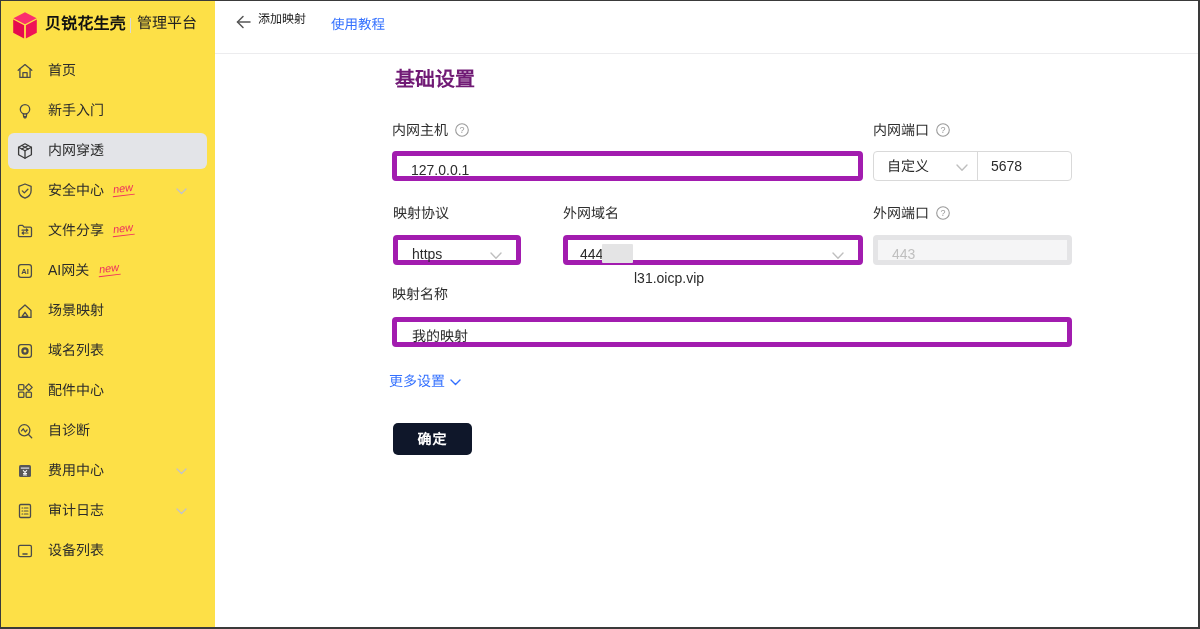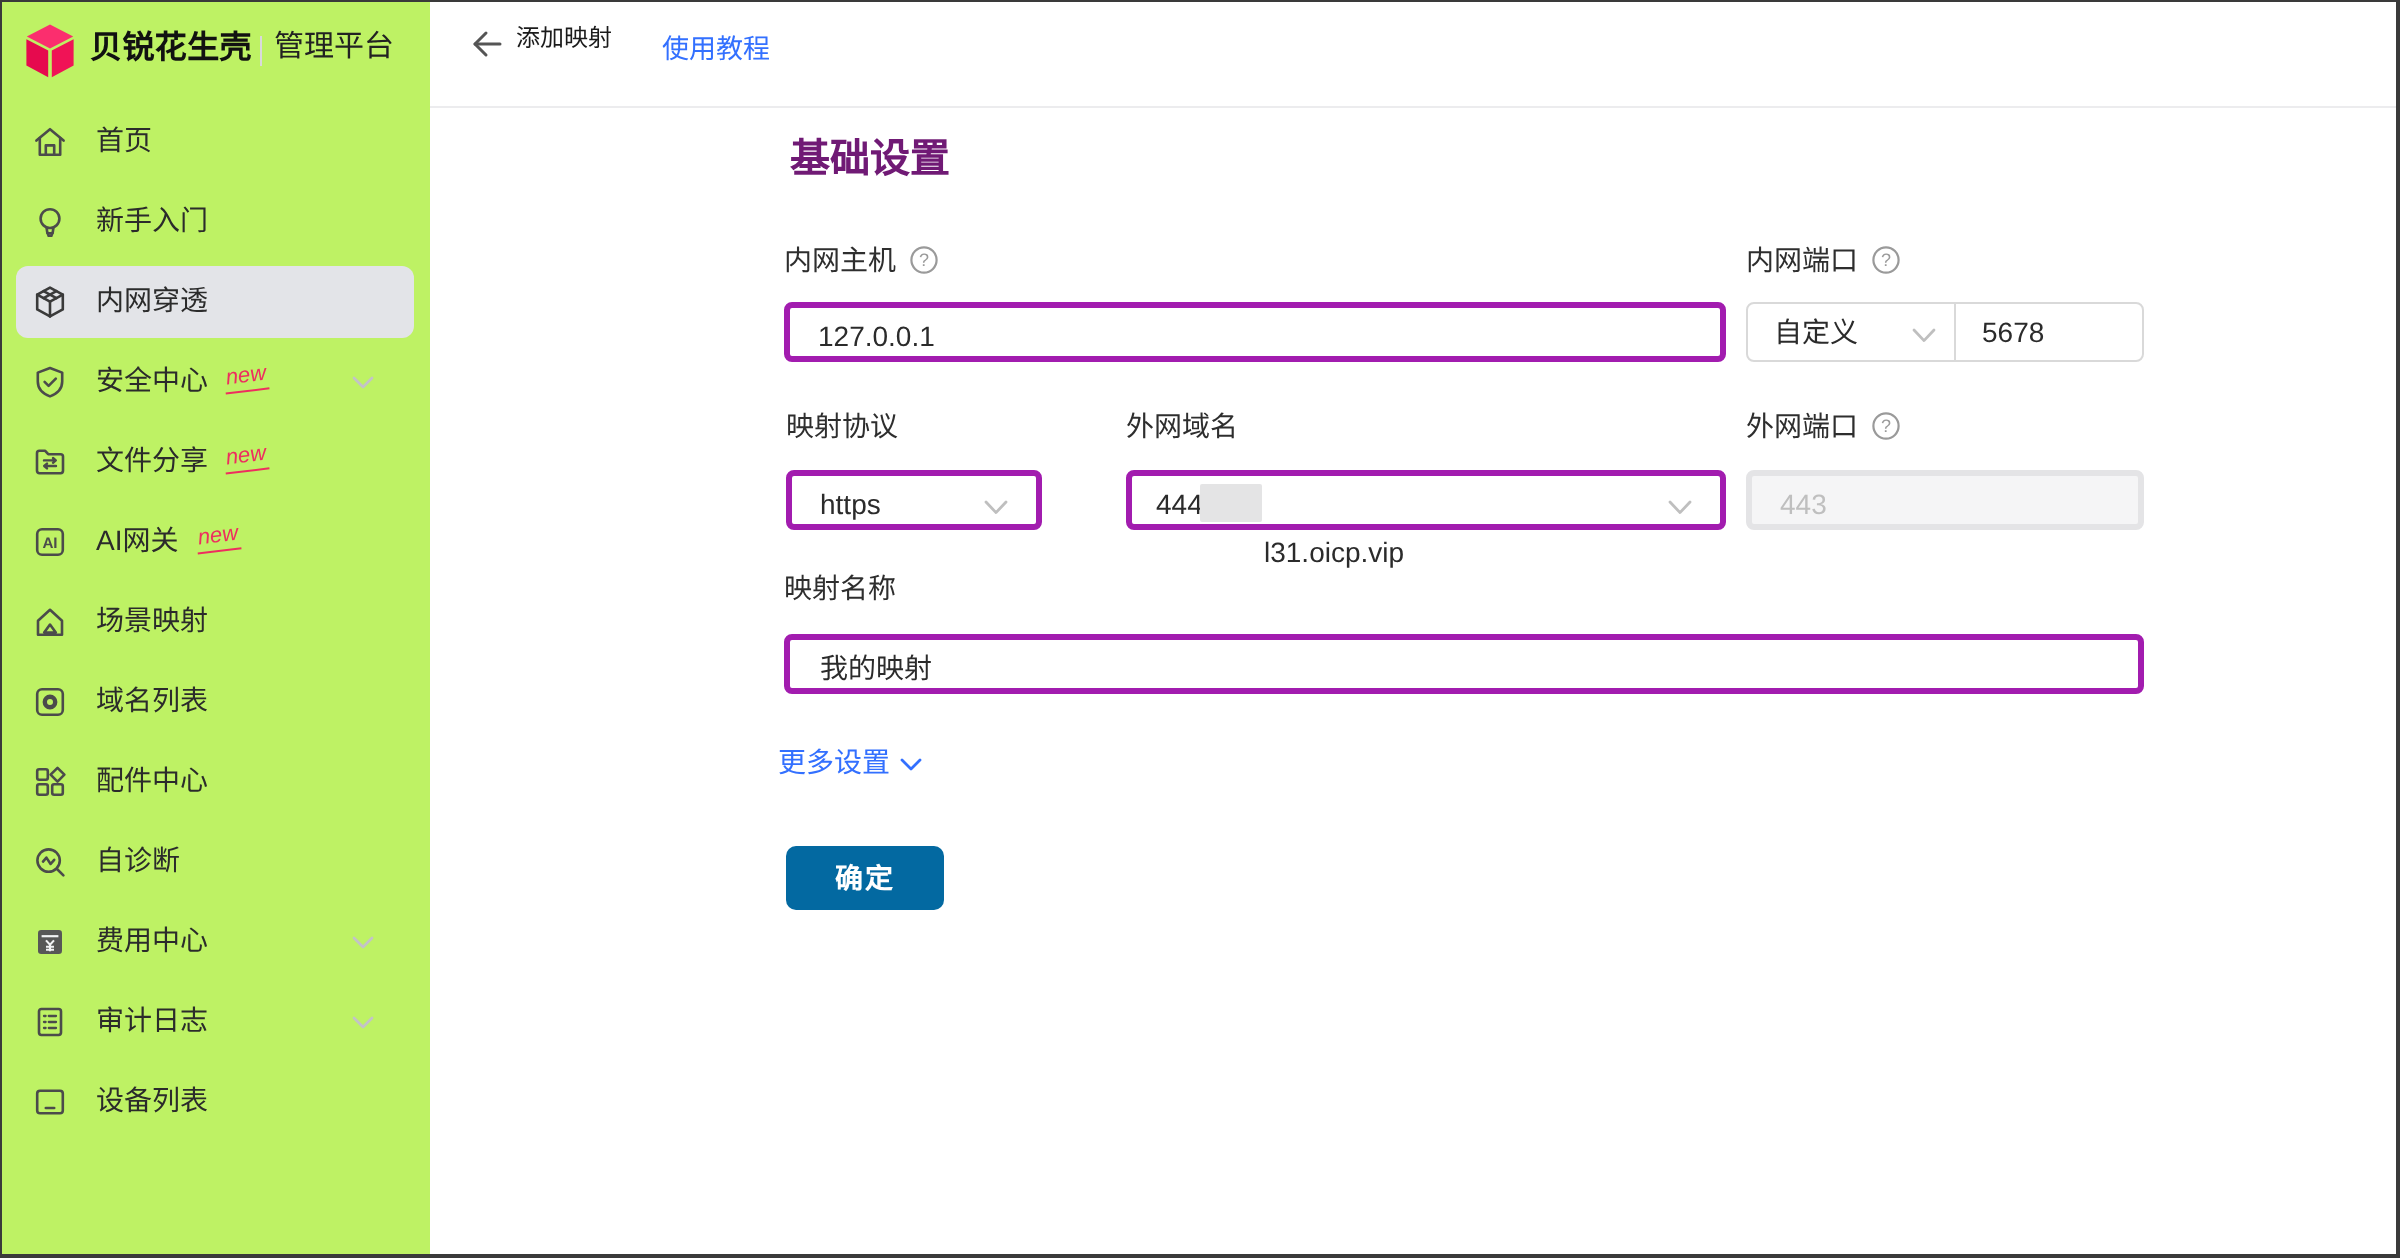--- a/index.html
+++ b/index.html
@@ -1,21 +1,21 @@
 <!DOCTYPE html>
 <html lang="zh-CN"><head>
 <meta charset="utf-8">
 <title>添加映射</title>
 <style>
   * { margin:0; padding:0; box-sizing:border-box; }
   html,body { width:1200px; height:629px; overflow:hidden; }
   body { font-family:"Liberation Sans",sans-serif; background:#fff; position:relative; }
   .frame { position:absolute; inset:0; border:1px solid #3a3a3a; border-width:1px 2px 2px 1px; z-index:99; pointer-events:none; }
   
-  .side { position:absolute; left:1px; top:1px; bottom:2px; width:214px; background:#bef264; }
+  .side { position:absolute; left:1px; top:1px; bottom:2px; width:214px; background:#fde047; }
   .logo { position:absolute; left:0; top:0; height:50px; width:100%; }
   .logo svg.cube { position:absolute; left:12px; top:11px; }
   .logo .t1 { position:absolute; left:44px; top:9px; font-size:16px; font-weight:700; color:#111; letter-spacing:0.2px; }
   .logo .sep { position:absolute; left:129px; top:17px; width:1px; height:15px; background:#d9d9db; }
   .logo .t2 { position:absolute; left:136px; top:10px; font-size:15px; color:#222; }
   .menu { position:absolute; top:50px; left:0; width:100%; }
   .mi { position:relative; height:40px; }
   .mi .hl { position:absolute; left:7px; right:8px; top:2px; bottom:2px; background:#e3e4e8; border-radius:6px; }
   .mi svg.ic { position:absolute; left:15px; top:11px; }
   .mi .tx { position:absolute; left:47px; top:-1px; line-height:40px; font-size:14px; color:#2b2b2b; }
@@ -26,29 +26,29 @@
   .back { position:absolute; z-index:2; }
   .pgtitle,.tutorial { position:absolute; z-index:2; }
   
   .pgtitle { left:258px; top:9px; font-size:12px; color:#1b1b1b; }
   .tutorial { left:331px; top:13px; font-size:13.5px; color:#3370ff; }
   
   .content { }
   .h1 { position:absolute; left:395px; top:63px; font-size:20px; font-weight:700; color:#701a75;text-align:center; }
   .lab { position:absolute; font-size:14px; color:#2e2e2e; height:16px; line-height:16px; }
   .qm { display:inline-block; vertical-align:-2px; margin-left:7px; }
-  .box { position:absolute; height:30px; border:3px solid #a21caf; border-radius:4px; background:#fff; font-size:14px; color:#2b2b2b; line-height:28px; }
+  .box { position:absolute; height:30px; border:5px solid #a21caf; border-radius:4px; background:#fff; font-size:14px; color:#2b2b2b; line-height:28px; }
   .box .ph { padding-left:14px; }
   .box svg.dn, .grp svg.dn { position:absolute; top:12px; }
   .grp { position:absolute; height:30px; border:1px solid #d9d9d9; border-radius:4px; background:#fff; font-size:14px; color:#2b2b2b; line-height:28px; }
   .grp .divd { position:absolute; left:103px; top:0; bottom:0; width:1px; background:#d9d9d9; }
   .dis { background:#f5f5f6; border-color:#e4e4e6; color:#bfbfbf; }
   .blur { position:absolute; left:34px; top:4px; width:31px; height:19px; background:#e4e4e5; border-radius:1px; display:inline-block; }
   .more { position:absolute; left:389px; top:370px; font-size:14px; color:#3370ff; }
-  .btn { position:absolute; left:393px; top:423px; width:79px; height:32px; background:#0369a1; border-radius:5px; color:#fff; font-size:14px; font-weight:700; text-align:center; line-height:32px; letter-spacing:1px; }
+  .btn { position:absolute; left:393px; top:423px; width:79px; height:32px; background:#0f172a; border-radius:5px; color:#fff; font-size:14px; font-weight:700; text-align:center; line-height:32px; letter-spacing:1px; }
 </style>
 </head>
 <body>
 <div class="side">
   <div class="logo">
     <svg class="cube" width="24" height="27" viewBox="0 0 24 27">
       <polygon points="12,0.2 23.6,6.2 12,12.2 0.4,6.2" fill="#fb2e6e"></polygon>
       <polygon points="0.2,7.6 11.1,13.3 11.1,26.6 0.2,20.7" fill="#e60a4e"></polygon>
       <polygon points="23.8,7.6 12.9,13.3 12.9,26.6 23.8,20.7" fill="#f01356"></polygon>
     </svg>

